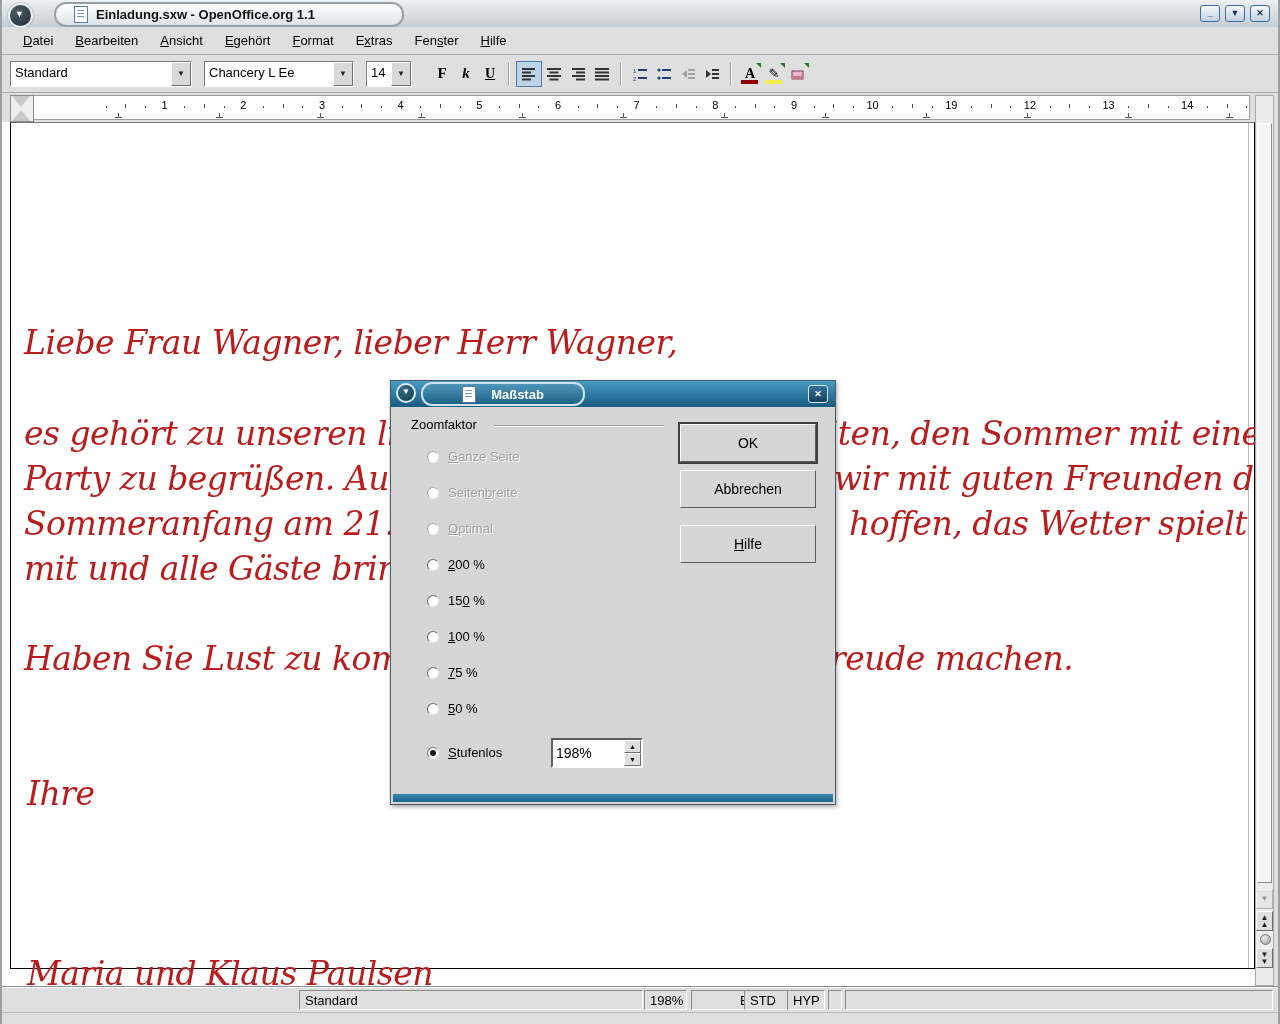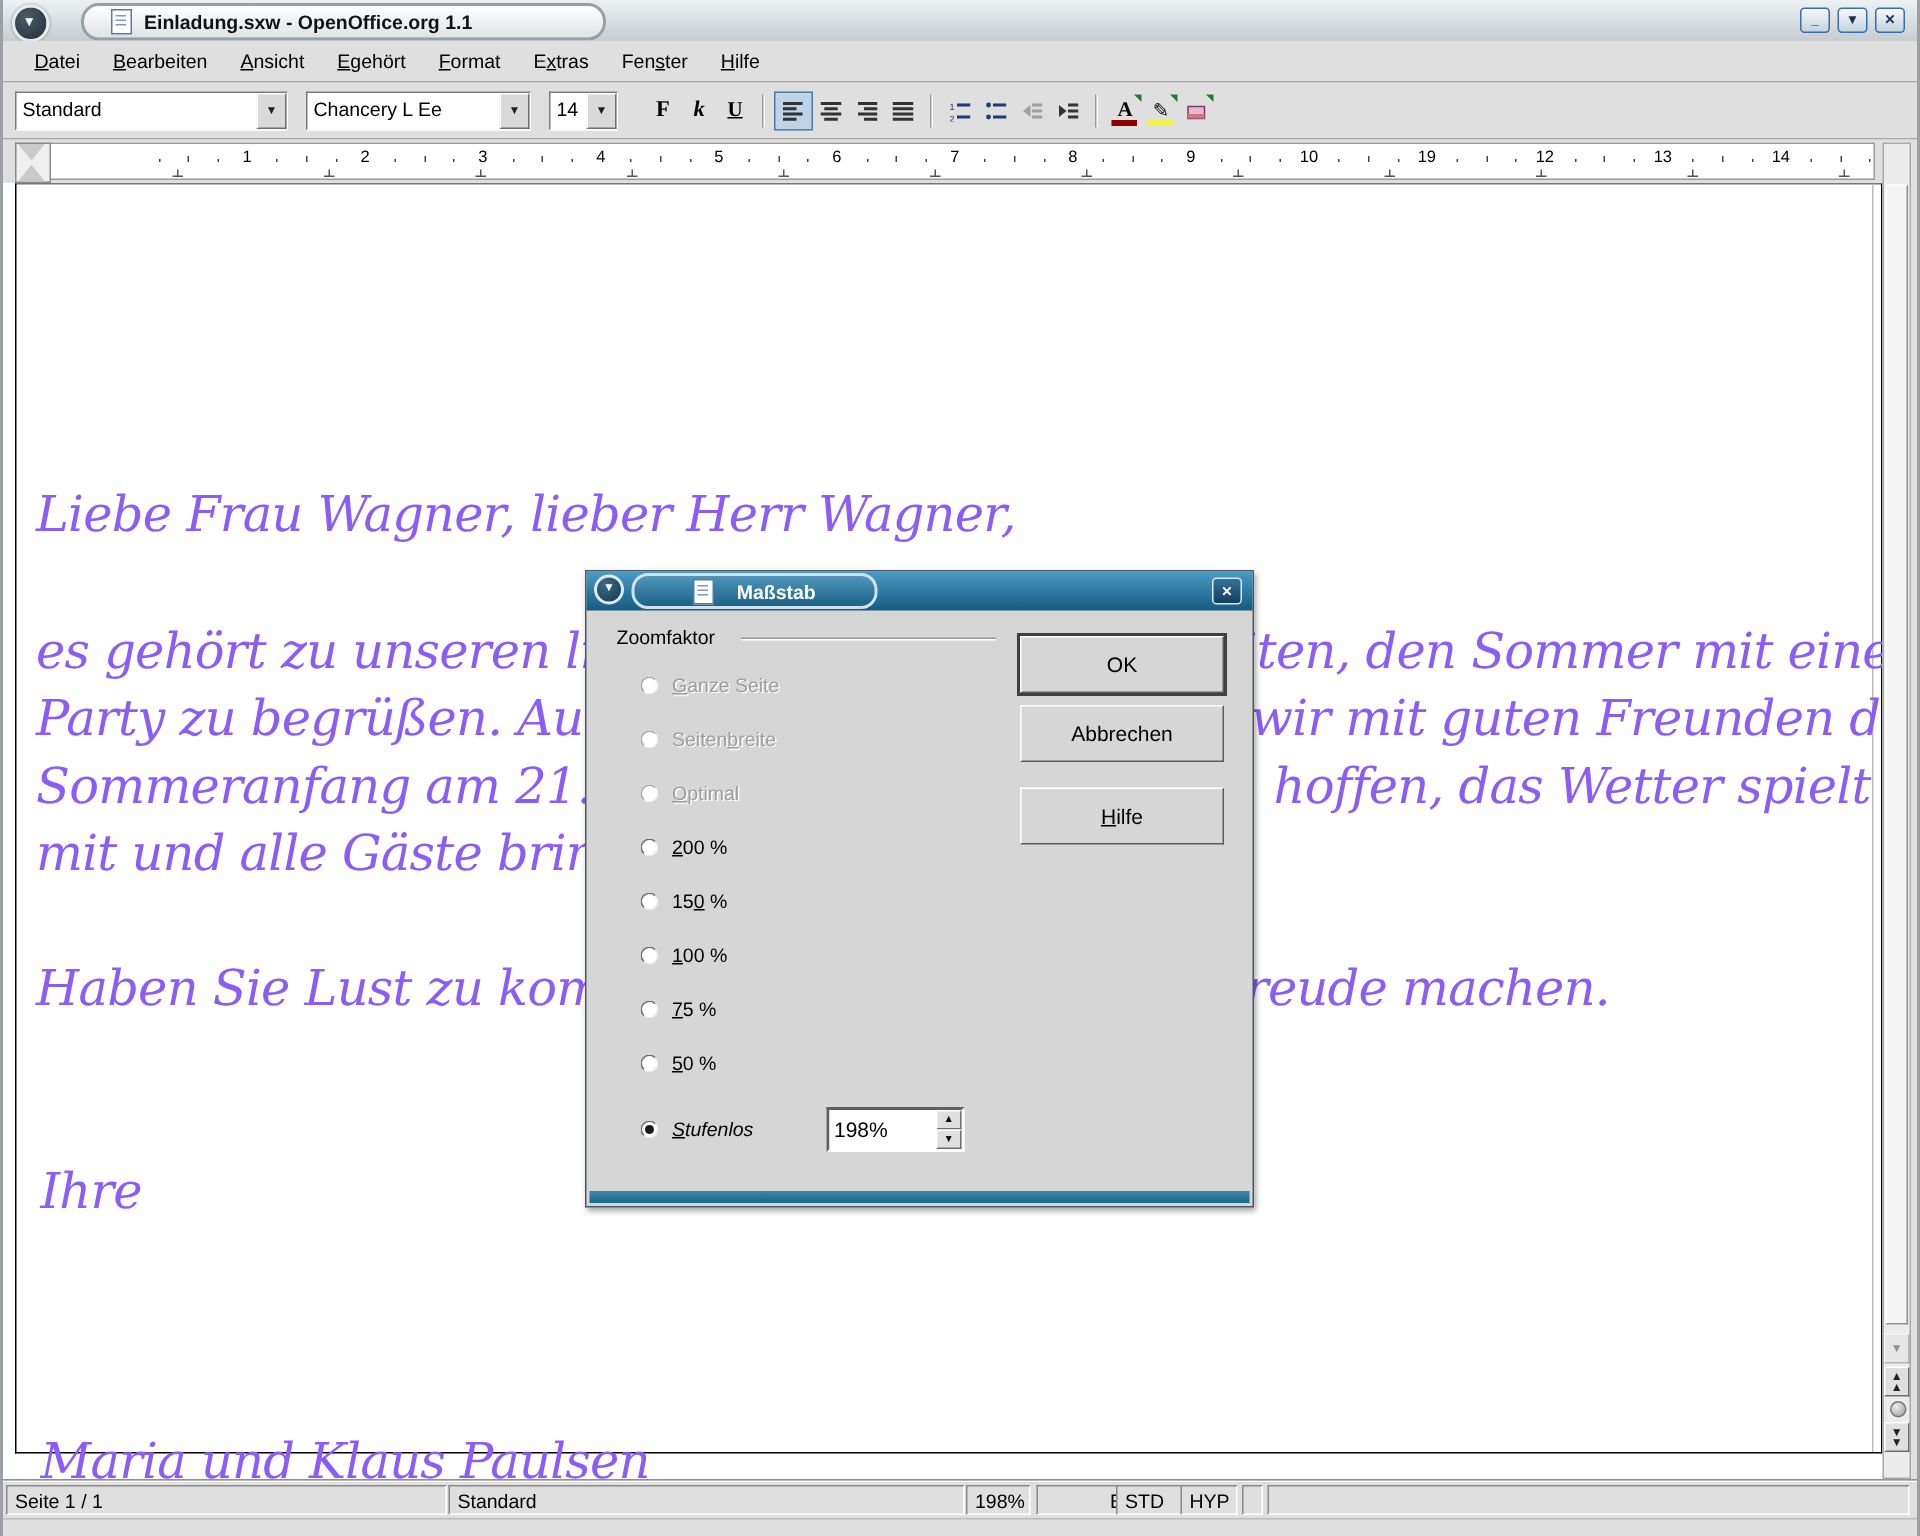--- a/index.html
+++ b/index.html
@@ -63,21 +63,21 @@
   .rtick.mid{top:8px;height:4px;}
   .tabstop{position:absolute;bottom:1px;width:7px;height:5px;}
   .tabstop::before{content:"";position:absolute;left:3px;top:0;width:1px;height:5px;background:#555;}
   .tabstop::after{content:"";position:absolute;left:0;bottom:0;width:7px;height:1px;background:#555;}
   
   .docarea{position:absolute;left:0;top:122px;width:1254px;height:864px;background:#fff;overflow:hidden;}
   .page{position:absolute;left:8px;top:0;width:1245px;height:847px;background:#fff;
     border-left:1px solid #000;border-right:1px solid #000;border-top:1px solid #777;border-bottom:1px solid #000;box-sizing:border-box;}
   .page .inner-r{position:absolute;right:5px;top:0;bottom:0;width:1px;background:#bbb;}
   .dline{position:absolute;font-family:"DejaVu Serif",serif;font-style:italic;font-size:33px;
-    white-space:nowrap;color:#8b5cf6;letter-spacing:-0.5px;}
+    white-space:nowrap;color:#b91c1c;letter-spacing:-0.5px;}
   .dl0{left:13px;top:200px;} .dl1{left:13px;top:291px;} .dl2{left:13px;top:336px;}
   .dl3{left:13px;top:381px;} .dl4{left:838px;top:381px;} .dl5{left:13px;top:426px;}
   .dl6{left:13px;top:516px;} .dl7{left:819px;top:516px;} .dl8{left:16px;top:651px;}
   .dl9{left:16px;top:831px;}
   
   .vscroll{position:absolute;right:4px;top:95px;width:19px;bottom:38px;background:#ececec;border:1px solid #aaa;box-sizing:border-box;}
   .sbtn{position:absolute;left:0px;width:17px;height:20px;background:#dfdfdf;
     border:1px solid;border-color:#ffffff #6e6e6e #6e6e6e #ffffff;display:flex;align-items:center;justify-content:center;
     font-size:8px;color:#222;box-sizing:border-box;line-height:1;}
   .sthumb{position:absolute;left:1px;top:27px;width:15px;height:760px;background:#f4f4f4;
@@ -427,21 +427,21 @@
       <span class="rlbl"><span></span><span class="u">1</span><span>00 %</span></span>
     </div>
     <div class="radio-row" style="top:284px;">
       <span class="radio"></span>
       <span class="rlbl"><span></span><span class="u">7</span><span>5 %</span></span>
     </div>
     <div class="radio-row" style="top:320px;">
       <span class="radio"></span>
       <span class="rlbl"><span></span><span class="u">5</span><span>0 %</span></span>
     </div>
-    <div class="radio-row" style="top:364px;font-style:italic;">
+    <div class="radio-row" style="top:364px;">
       <span class="radio sel"></span>
       <span class="rlbl"><span></span><span class="u">S</span><span>tufenlos</span></span>
     </div>
 
     <div class="spinbox">
       <input value="198%" style="">
       <div class="spinners">
         <div>▲</div>
         <div>▼</div>
       </div>
@@ -450,21 +450,20 @@
     <div class="dlg-btn default" style="top:43px;">OK</div>
     <div class="dlg-btn" style="top:89px;">Abbrechen</div>
     <div class="dlg-btn" style="top:144px;">
       <span><span></span><span class="u">H</span><span>ilfe</span></span>
     </div>
 
     <div class="dlg-bottom"></div>
   </div>
 
   <div class="statusbar">
-    <div class="scell" style="left:2px;width:294px;">Seite 1 / 1</div>
     <div class="scell" style="left:297px;width:344px;">Standard</div>
     <div class="scell" style="left:642px;width:43px;">198%</div>
     <div class="scell" style="left:689px;width:50px;padding-left:48px;">EINFG</div>
     <div class="scell" style="left:742px;width:56px;">STD</div>
     <div class="scell" style="left:785px;width:38px;">HYP</div>
     <div class="scell" style="left:826px;width:14px;"></div>
     <div class="scell" style="left:843px;width:428px;"></div>
   </div>
   <div class="bottomstrip"></div>
 

